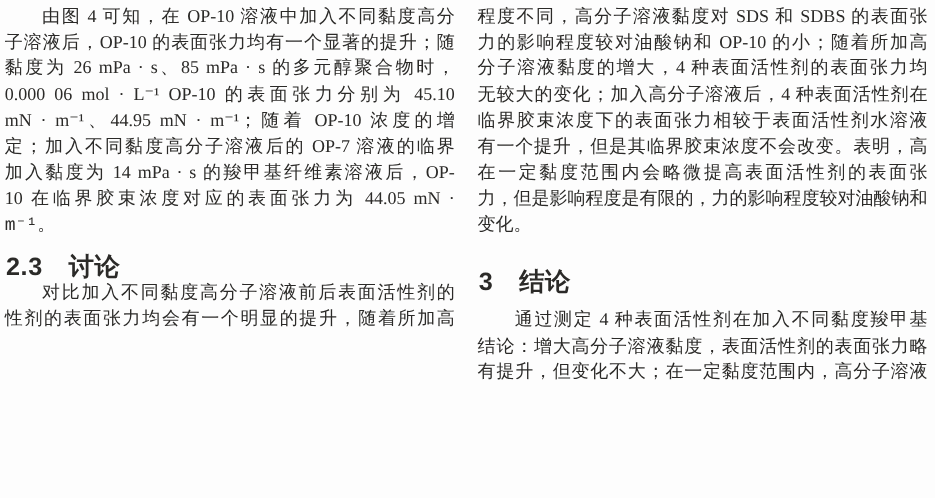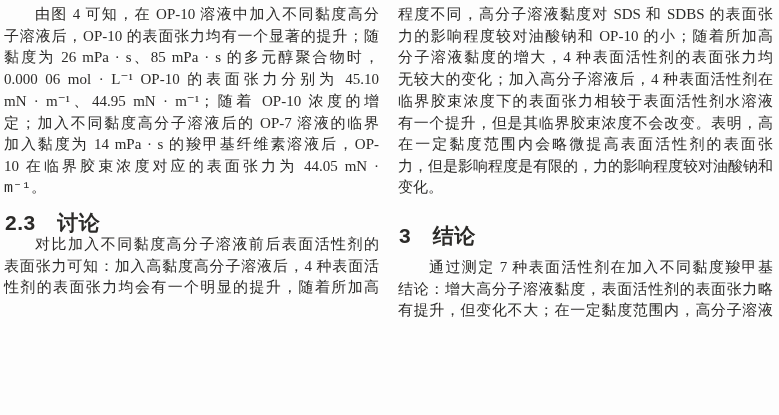--- a/index.html
+++ b/index.html
@@ -59,31 +59,30 @@
       <div class="line body">子溶液后，OP-10 的表面张力均有一个显著的提升；随</div>
       <div class="line body">黏度为 26 mPa · s、85 mPa · s 的多元醇聚合物时，</div>
       <div class="line body">0.000 06 mol · L⁻¹ OP-10 的表面张力分别为 45.10</div>
       <div class="line body">mN · m⁻¹、44.95 mN · m⁻¹；随着 OP-10 浓度的增</div>
       <div class="line body">定；加入不同黏度高分子溶液后的 OP-7 溶液的临界</div>
       <div class="line body">加入黏度为 14 mPa · s 的羧甲基纤维素溶液后，OP-</div>
       <div class="line body">10 在临界胶束浓度对应的表面张力为 44.05 mN ·</div>
       <div class="line body end">m⁻¹。</div>
       <div class="line heading">2.3　讨论</div>
       <div class="line body indent">对比加入不同黏度高分子溶液前后表面活性剂的</div>
-      <div class="line body">表面张力可知：加入高黏度高分子溶液后，4 种表面活</div>
       <div class="line body">性剂的表面张力均会有一个明显的提升，随着所加高</div>
     </div>
   <div class="col" id="col-right">
       <div class="line body">程度不同，高分子溶液黏度对 SDS 和 SDBS 的表面张</div>
       <div class="line body">力的影响程度较对油酸钠和 OP-10 的小；随着所加高</div>
       <div class="line body">分子溶液黏度的增大，4 种表面活性剂的表面张力均</div>
       <div class="line body">无较大的变化；加入高分子溶液后，4 种表面活性剂在</div>
       <div class="line body">临界胶束浓度下的表面张力相较于表面活性剂水溶液</div>
       <div class="line body">有一个提升，但是其临界胶束浓度不会改变。表明，高</div>
       <div class="line body">在一定黏度范围内会略微提高表面活性剂的表面张</div>
       <div class="line body">力，但是影响程度是有限的，力的影响程度较对油酸钠和</div>
       <div class="line body end">变化。</div>
       <div class="line heading major">3　结论</div>
-      <div class="line body indent">通过测定 7 种表面活性剂在加入不同黏度羧甲基</div>
+      <div class="line body indent">通过测定 4 种表面活性剂在加入不同黏度羧甲基</div>
       <div class="line body">结论：增大高分子溶液黏度，表面活性剂的表面张力略</div>
       <div class="line body">有提升，但变化不大；在一定黏度范围内，高分子溶液</div>
     </div>
 </div>
 
 </body></html>

